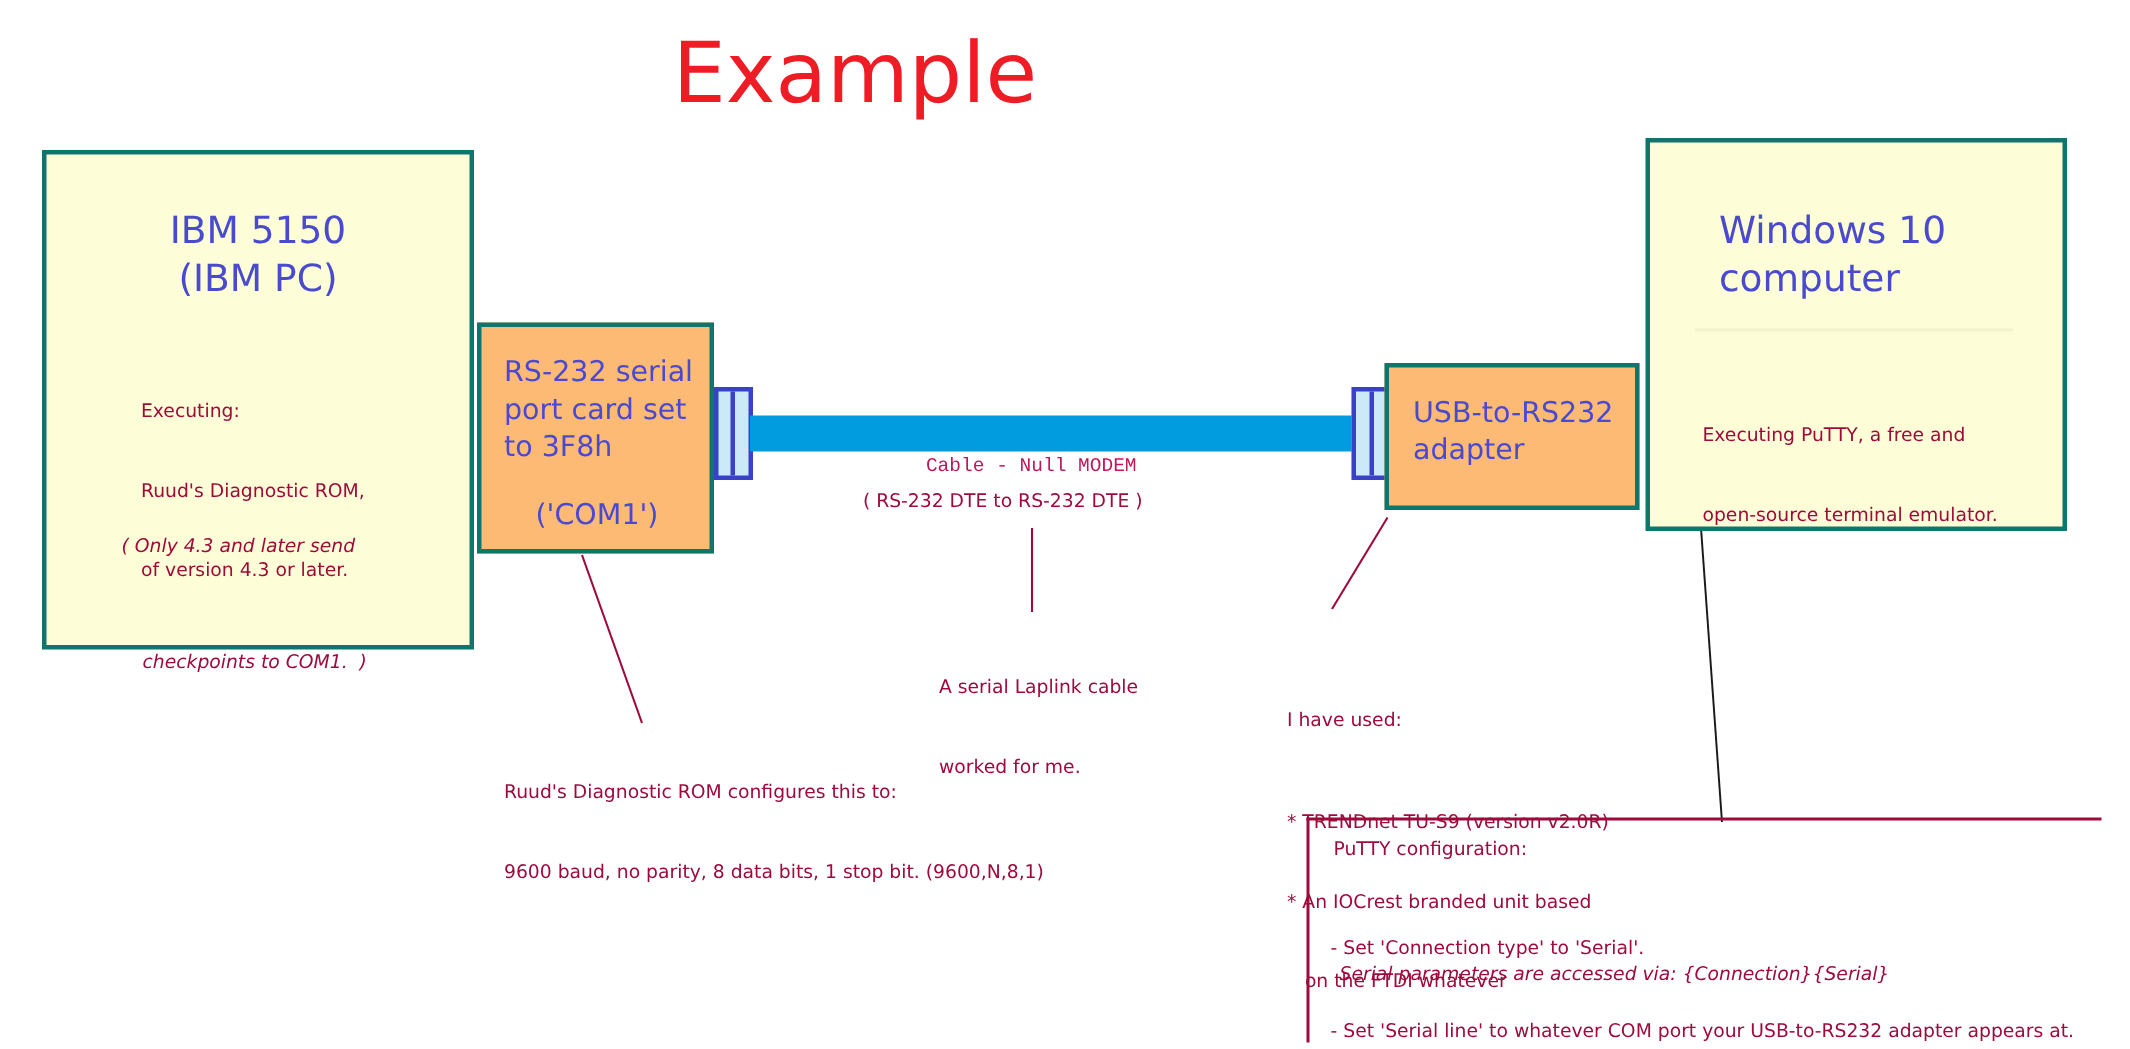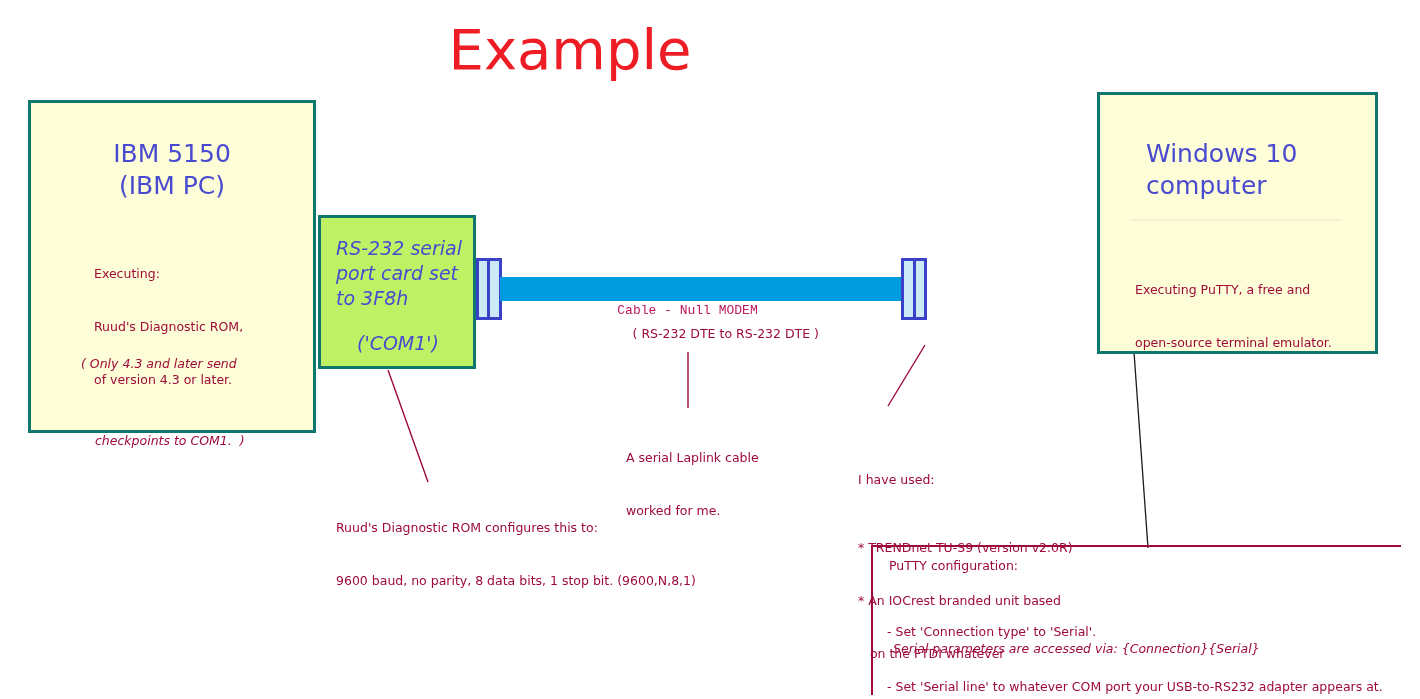--- a/index.html
+++ b/index.html
@@ -34,21 +34,21 @@
     letter-spacing: 0px;
     line-height: 1.0;
   }
 
   
   .box {
     box-sizing: border-box;
     border: 3px solid #0f766e;
   }
   .box-cream { background: #fdfdd7; }
-  .box-green { background: #bef264; font-style: italic; }
+  .box-green { background: #fdba74; }
 
   .box-heading {
     color: #4a4ad0;
     font-size: 25px;
     line-height: 1.28;
     text-align: center;
     font-family: "DejaVu Sans", sans-serif;
   }
   .box-heading-left {
     color: #4a4ad0;
@@ -173,26 +173,32 @@
   </div>
 
   <div class="abs connector" style="left:476px; top:258px; width:26px; height:62px;">
     <div class="divider" style="left:8px;"></div>
   </div>
 
   <div class="abs cable" style="left:500px; top:277px; width:415px; height:24px;"></div>
 
   <div class="abs cable-label" style="left:560px; top:303px; width:255px;">Cable  -  Null MODEM</div>
 
-  <div class="abs cable-sublabel" style="left:564px; top:326px; width:255px;text-align:right;">( RS-232 DTE to RS-232 DTE )</div>
+  <div class="abs cable-sublabel" style="left:541px; top:326px; width:255px;">( RS-232 DTE to RS-232 DTE )</div>
 
   <div class="abs connector" style="left:901px; top:258px; width:26px; height:62px;">
     <div class="divider" style="left:9px;"></div>
   </div>
 
+  <div class="abs box box-green" style="left:923px; top:242px; width:170px; height:98px;">
+    <div class="abs box-heading-left" style="left:16px; top:18px; width:150px;">
+      <div>USB-to-RS232</div>
+      <div>adapter</div>
+    </div>
+  </div>
 
   <div class="abs box box-cream" style="left:1097px; top:92px; width:281px; height:262px;">
 
     <div class="abs box-heading" style="left:12px; top:43px; width:250px; text-align:left;">
       <div style="padding-left:34px;">Windows 10</div>
       <div style="padding-left:34px;">computer</div>
     </div>
 
     <div class="abs soft-rule" style="left:30px; top:124px; width:212px;"></div>
 

